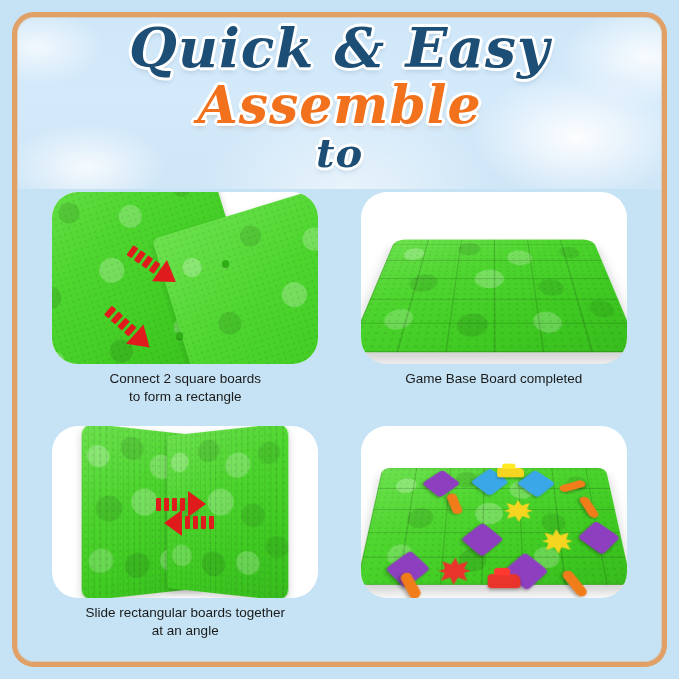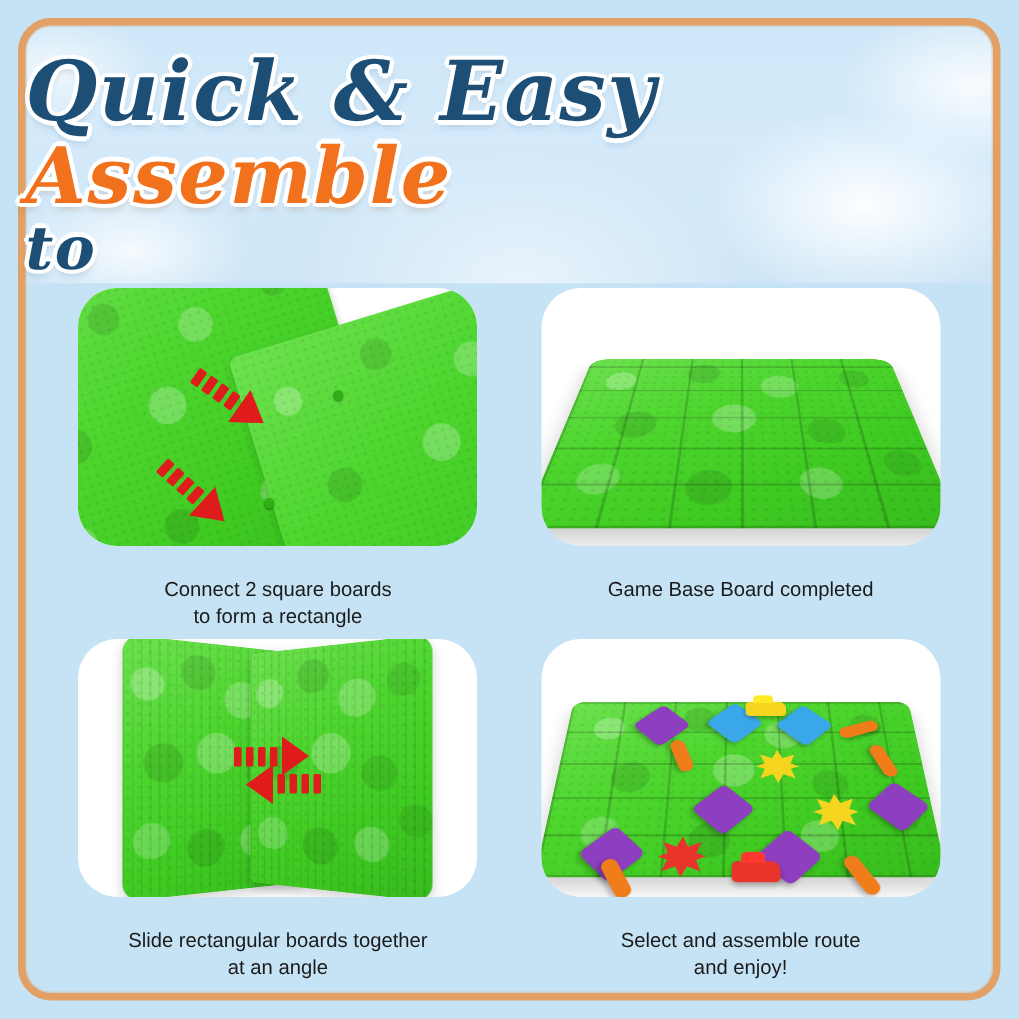--- a/index.html
+++ b/index.html
@@ -32,22 +32,22 @@
     background:
       radial-gradient(ellipse 150px 90px at 560px 120px, rgba(255,255,255,.95) 0%, rgba(255,255,255,0) 70%),
       radial-gradient(ellipse 120px 70px at 630px 40px, rgba(255,255,255,.85) 0%, rgba(255,255,255,0) 72%),
       radial-gradient(ellipse 110px 60px at 70px 150px, rgba(255,255,255,.8) 0%, rgba(255,255,255,0) 72%),
       radial-gradient(ellipse 90px 50px at 20px 30px, rgba(255,255,255,.7) 0%, rgba(255,255,255,0) 75%),
       radial-gradient(ellipse 200px 120px at 330px 175px, rgba(255,255,255,.55) 0%, rgba(255,255,255,0) 75%),
       linear-gradient(180deg,#cfe7f8 0%, #d4eafb 45%, #cfe6f7 100%);
   }
   
   #title{
-    position:absolute;left:17px;top:33px;right:17px;
-    text-align:left;
+    position:absolute;left:17px;top:20px;right:17px;
+    text-align:center;
     z-index:5;
   }
   .tline{
     font-family:"DejaVu Serif",serif;
     font-weight:bold;
     font-style:italic;
     line-height:1.0;
     letter-spacing:1px;
     margin:0;
   }
@@ -90,21 +90,21 @@
   .cell{display:flex;flex-direction:column;align-items:center;}
   .card{
     position:relative;
     width:266px;height:172px;
     background:#fff;
     border-radius:26px;
     overflow:hidden;
     flex:none;
   }
   .caption{
-    margin-top:20px;
+    margin-top:6px;
     text-align:center;
     font-size:13.5px;
     color:#1a1a1a;
     line-height:1.35;
     font-family:"Liberation Sans",sans-serif;
   }
   
   .texture{
     position:absolute;inset:0;
     background-image:
@@ -345,22 +345,18 @@
           <div class="piece star" style="left:150px;top:76px;background:#f5d520;"></div>
           <div class="piece diamond" style="left:186px;top:72px;background:#8e3fc0;"></div>
           <div class="piece diamond" style="left:26px;top:104px;background:#8e3fc0;"></div>
           <div class="piece star" style="left:64px;top:106px;background:#e8342b;"></div>
           <div class="piece diamond" style="left:122px;top:106px;background:#8e3fc0;"></div>
           <div class="piece car" style="left:104px;top:122px;background:#e8342b;"></div>
           <div class="piece stick" style="left:30px;top:128px;background:#f07d1a;transform:rotate(60deg);"></div>
           <div class="piece stick" style="left:160px;top:126px;background:#f07d1a;transform:rotate(60deg);"></div>
         </div>
       </div>
-      <div class="caption">
-        <div>Select and assemble route</div>
-        <div>and enjoy!</div>
-      </div>
     </div>
 
   </div>
 
   <div id="frame"></div>
 </div>
 
 </body></html>

